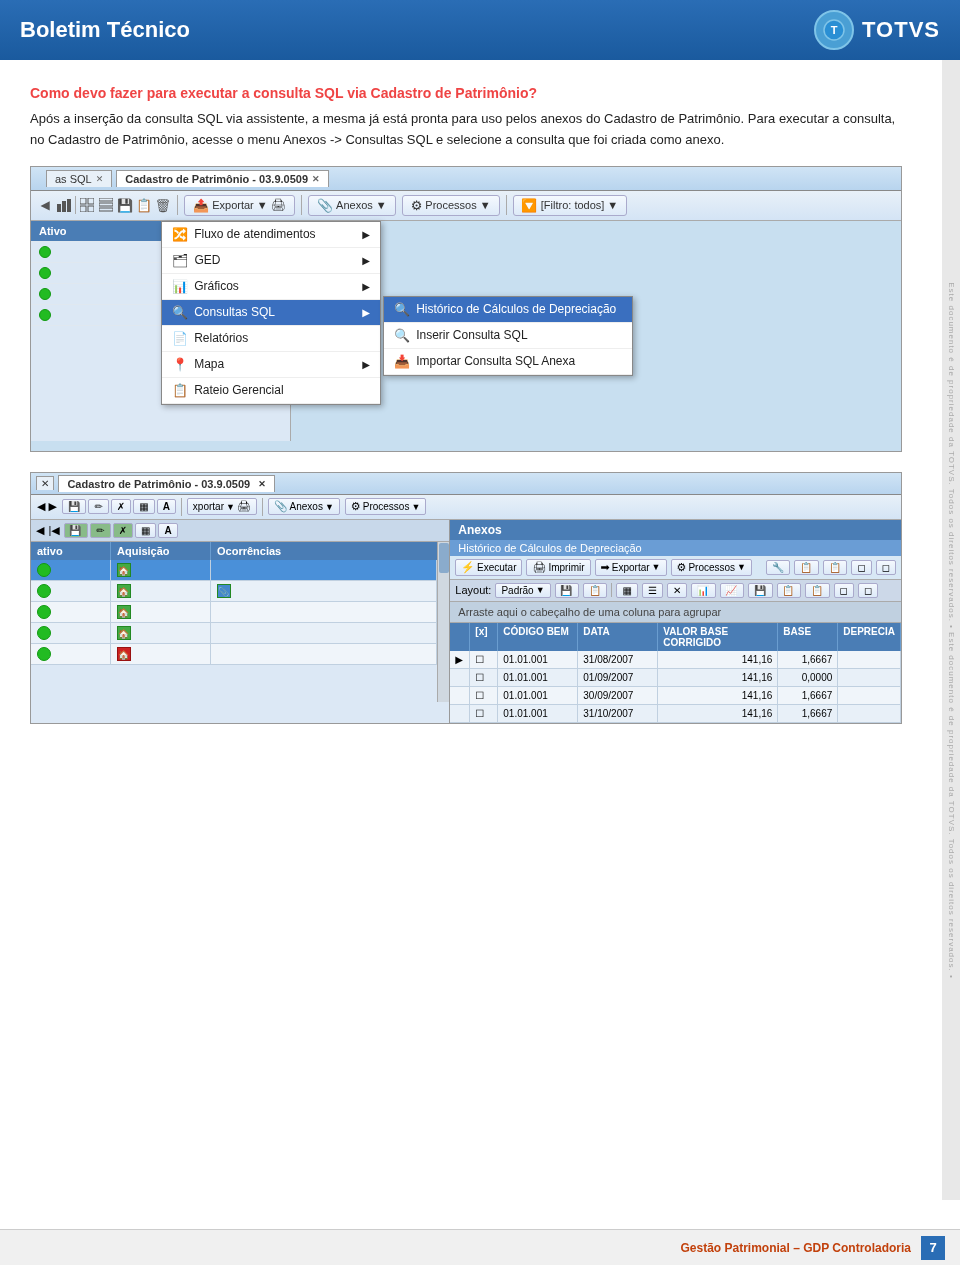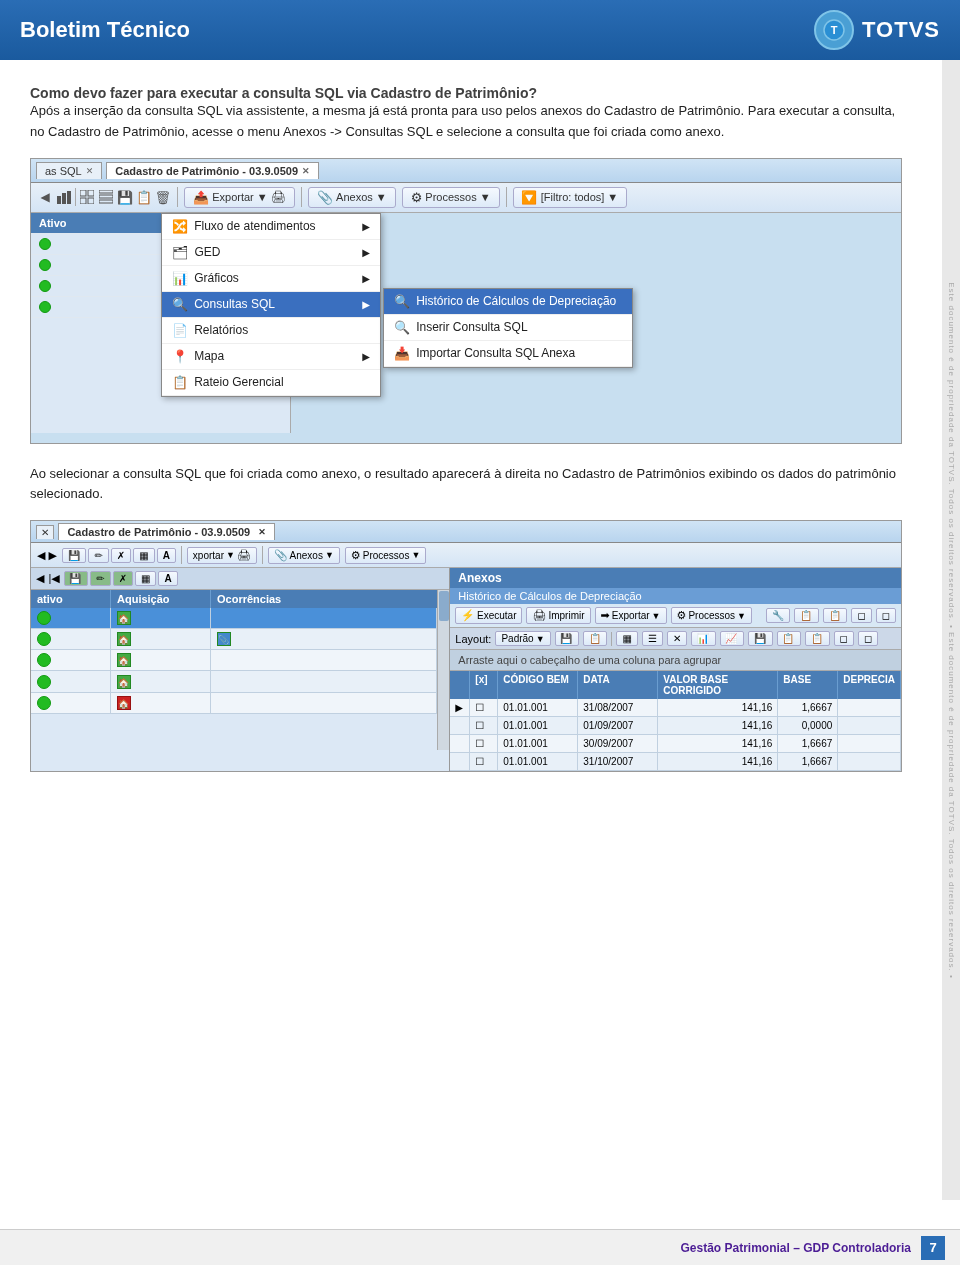--- a/index.html
+++ b/index.html
@@ -77,21 +77,22 @@
     
     .content {
       padding: 25px 40px 25px 30px;
       margin-right: 18px;
     }
 
     
     .section-title {
       font-size: 14px;
       font-weight: bold;
-      color: #404040;
+      color: #ef4444;
+      margin-bottom: 8px;
     }
     .section-text {
       font-size: 13px;
       color: #222;
       line-height: 1.6;
       margin-bottom: 10px;
     }
 
     
     .screenshot-box {
@@ -101,21 +102,21 @@
       position: relative;
       overflow: hidden;
     }
 
     
     .win-titlebar {
       background: linear-gradient(to bottom, #d0e4f5, #b8d4ee);
       border-bottom: 1px solid #888;
       display: flex;
       align-items: center;
-      padding: 3px 5px;
+      padding: 3px 15px;
       gap: 4px;
     }
     .win-tab {
       background: #e8f0f8;
       border: 1px solid #999;
       border-bottom: none;
       padding: 2px 8px;
       font-size: 11px;
       color: #333;
       display: flex;
@@ -412,21 +413,21 @@
       border-radius: 2px;
       padding: 1px 5px;
       font-size: 10px;
       display: inline-flex;
       align-items: center;
       gap: 2px;
     }
     .footer-text {
       font-size: 12px;
       font-weight: bold;
-      color: #4c1d95;
+      color: #c2410c;
     }
     .footer-page {
       background: #2a6db5;
       color: white;
       width: 24px;
       height: 24px;
       display: flex;
       align-items: center;
       justify-content: center;
       font-size: 13px;
@@ -636,21 +637,20 @@
         </div>
         <div class="sub-dropdown-item">
           <span style="font-size:13px;">📥</span>
           <span>Importar Consulta SQL Anexa</span>
         </div>
       </div>
 
     </div>
   </div>
 
-  <p class="section-text" style="margin-top:12px;">Ao selecionar a consulta SQL que foi criada como anexo, o resultado aparecerá à direita no Cadastro de Patrimônios exibindo os dados do patrimônio selecionado.</p>
 
   <div class="screenshot2">
 
     <div class="s2-titlebar">
       <div class="win-tab" style="font-size:10px;padding:1px 4px;">✕</div>
       <div class="win-tab active">
         <span>Cadastro de Patrimônio - 03.9.0509</span>
         <span style="font-size:9px;margin-left:4px;">✕</span>
       </div>
     </div>

